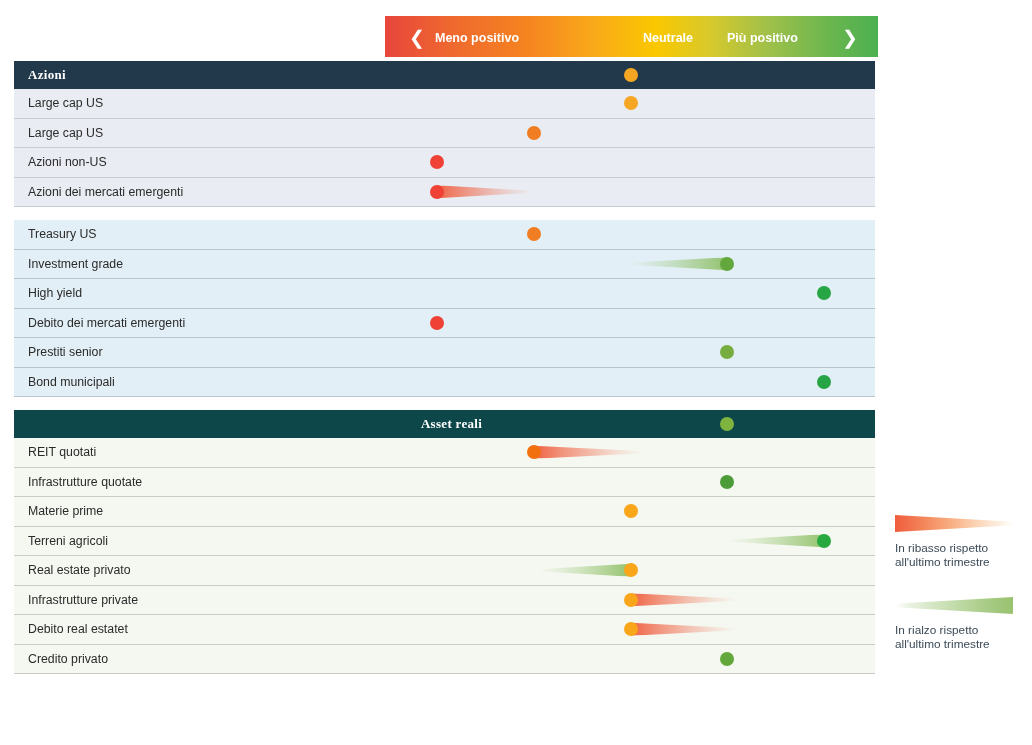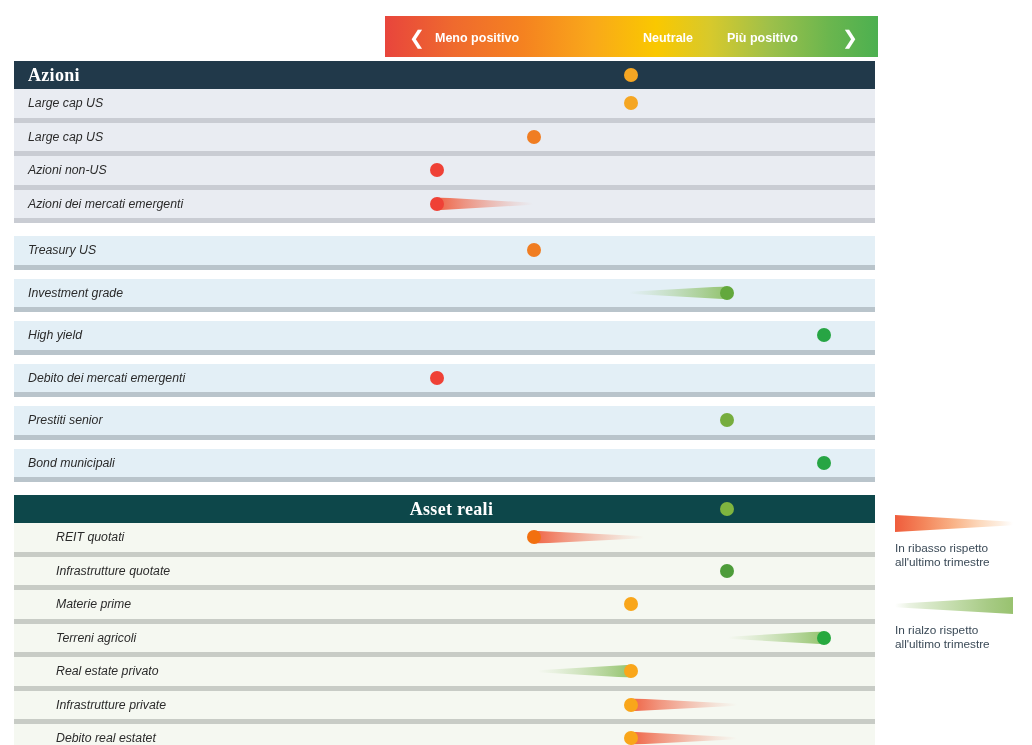--- a/index.html
+++ b/index.html
@@ -59,51 +59,50 @@
   .sec-head{
     position:relative;
     height:28px;
     display:flex;
     align-items:center;
   }
   .sec-head .sec-title{
     padding-left:14px;
     color:#ffffff;
     font-family:"Liberation Serif","DejaVu Serif",serif;
-    font-size:18px;
+    font-size:13px;
     font-weight:bold;
     letter-spacing:.3px;
   }
 
   .row{
     position:relative;
     height:28.5px;
     display:flex;
     align-items:center;
-    border-bottom:5px solid #701a75;
-    font-style:italic;
+    border-bottom:1px solid #701a75;
   }
   .row .row-label{
     padding-left:14px;
     font-size:12.3px;
     color:#2b2b2b;
     white-space:nowrap;
   }
 
   
   .sec-equity  .sec-head{background:#21394a;}
   .sec-equity  .row{background:#e9ecf2;}
   .sec-equity  .row{border-bottom-color:#c9ccd3;}
 
   .sec-fixed   .sec-head{background:#3d7ba4;}
   .sec-fixed   .row{background:#e3eff6;}
-  .sec-fixed   .row{border-bottom-color:#b9c4cb;margin-top:9px;}
+  .sec-fixed   .row{border-bottom-color:#b9c4cb;}
 
   .sec-real    .sec-head{background:#0d474a;justify-content:center;}
-  .sec-real    .row{background:#f5f8f1;padding-left:28px;}
+  .sec-real    .row{background:#f5f8f1;}
   .sec-real    .row{border-bottom-color:#c8ccc6;}
 
   
   .marker{
     position:absolute;
     top:50%;
     transform:translate(-50%,-50%);
     width:14px;height:14px;
     border-radius:50%;
     z-index:3;

